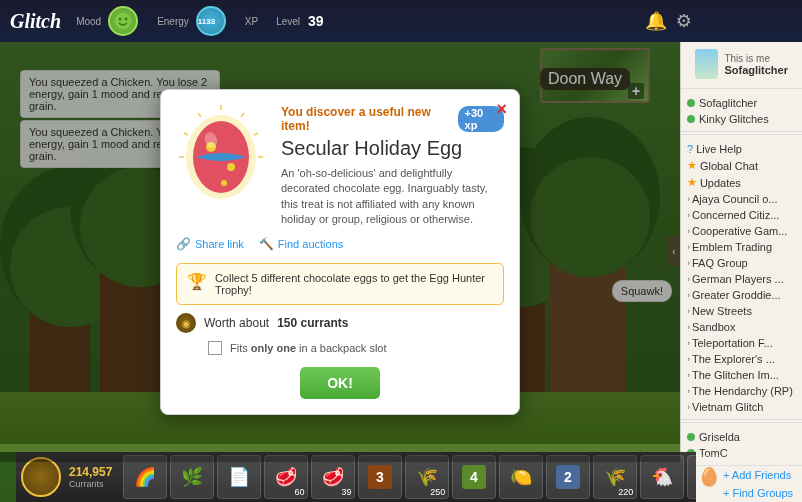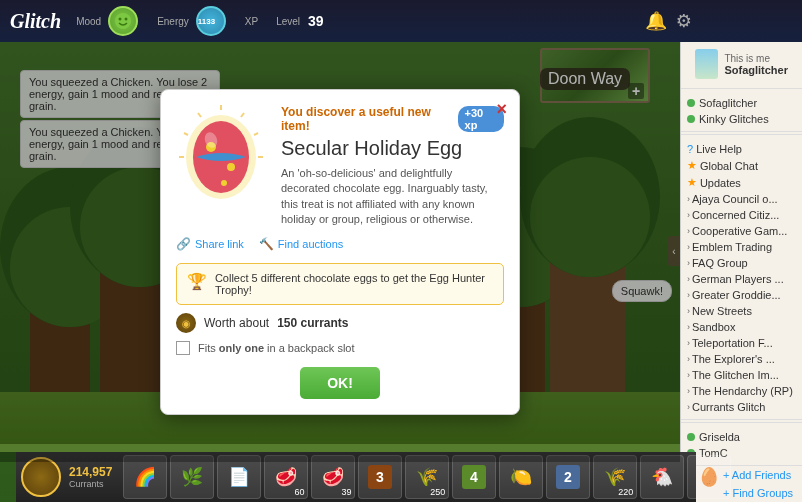--- a/index.html
+++ b/index.html
@@ -372,20 +372,21 @@
       font-size: 10px;
     }
 
     .modal-backpack {
       display: flex;
       align-items: center;
       gap: 8px;
       font-size: 11px;
       color: #555;
       margin-bottom: 12px;
+      margin-left: 32px;
     }
 
     .checkbox-empty {
       width: 14px;
       height: 14px;
       border: 1px solid #999;
       background: #fff;
       flex-shrink: 0;
     }
 
@@ -811,21 +812,21 @@
     <div class="sidebar-item">
       <span class="sidebar-arrow">›</span>
       <span>The Glitchen Im...</span>
     </div>
     <div class="sidebar-item">
       <span class="sidebar-arrow">›</span>
       <span>The Hendarchy (RP)</span>
     </div>
     <div class="sidebar-item">
       <span class="sidebar-arrow">›</span>
-      <span>Currants Glitch</span>
+      <span>Vietnam Glitch</span>
     </div>
   </div>
 
   <div class="sidebar-divider"></div>
 
   <div class="sidebar-section">
     <div class="sidebar-item">
       <div class="sidebar-dot dot-green"></div>
       <span>Griselda</span>
     </div>

